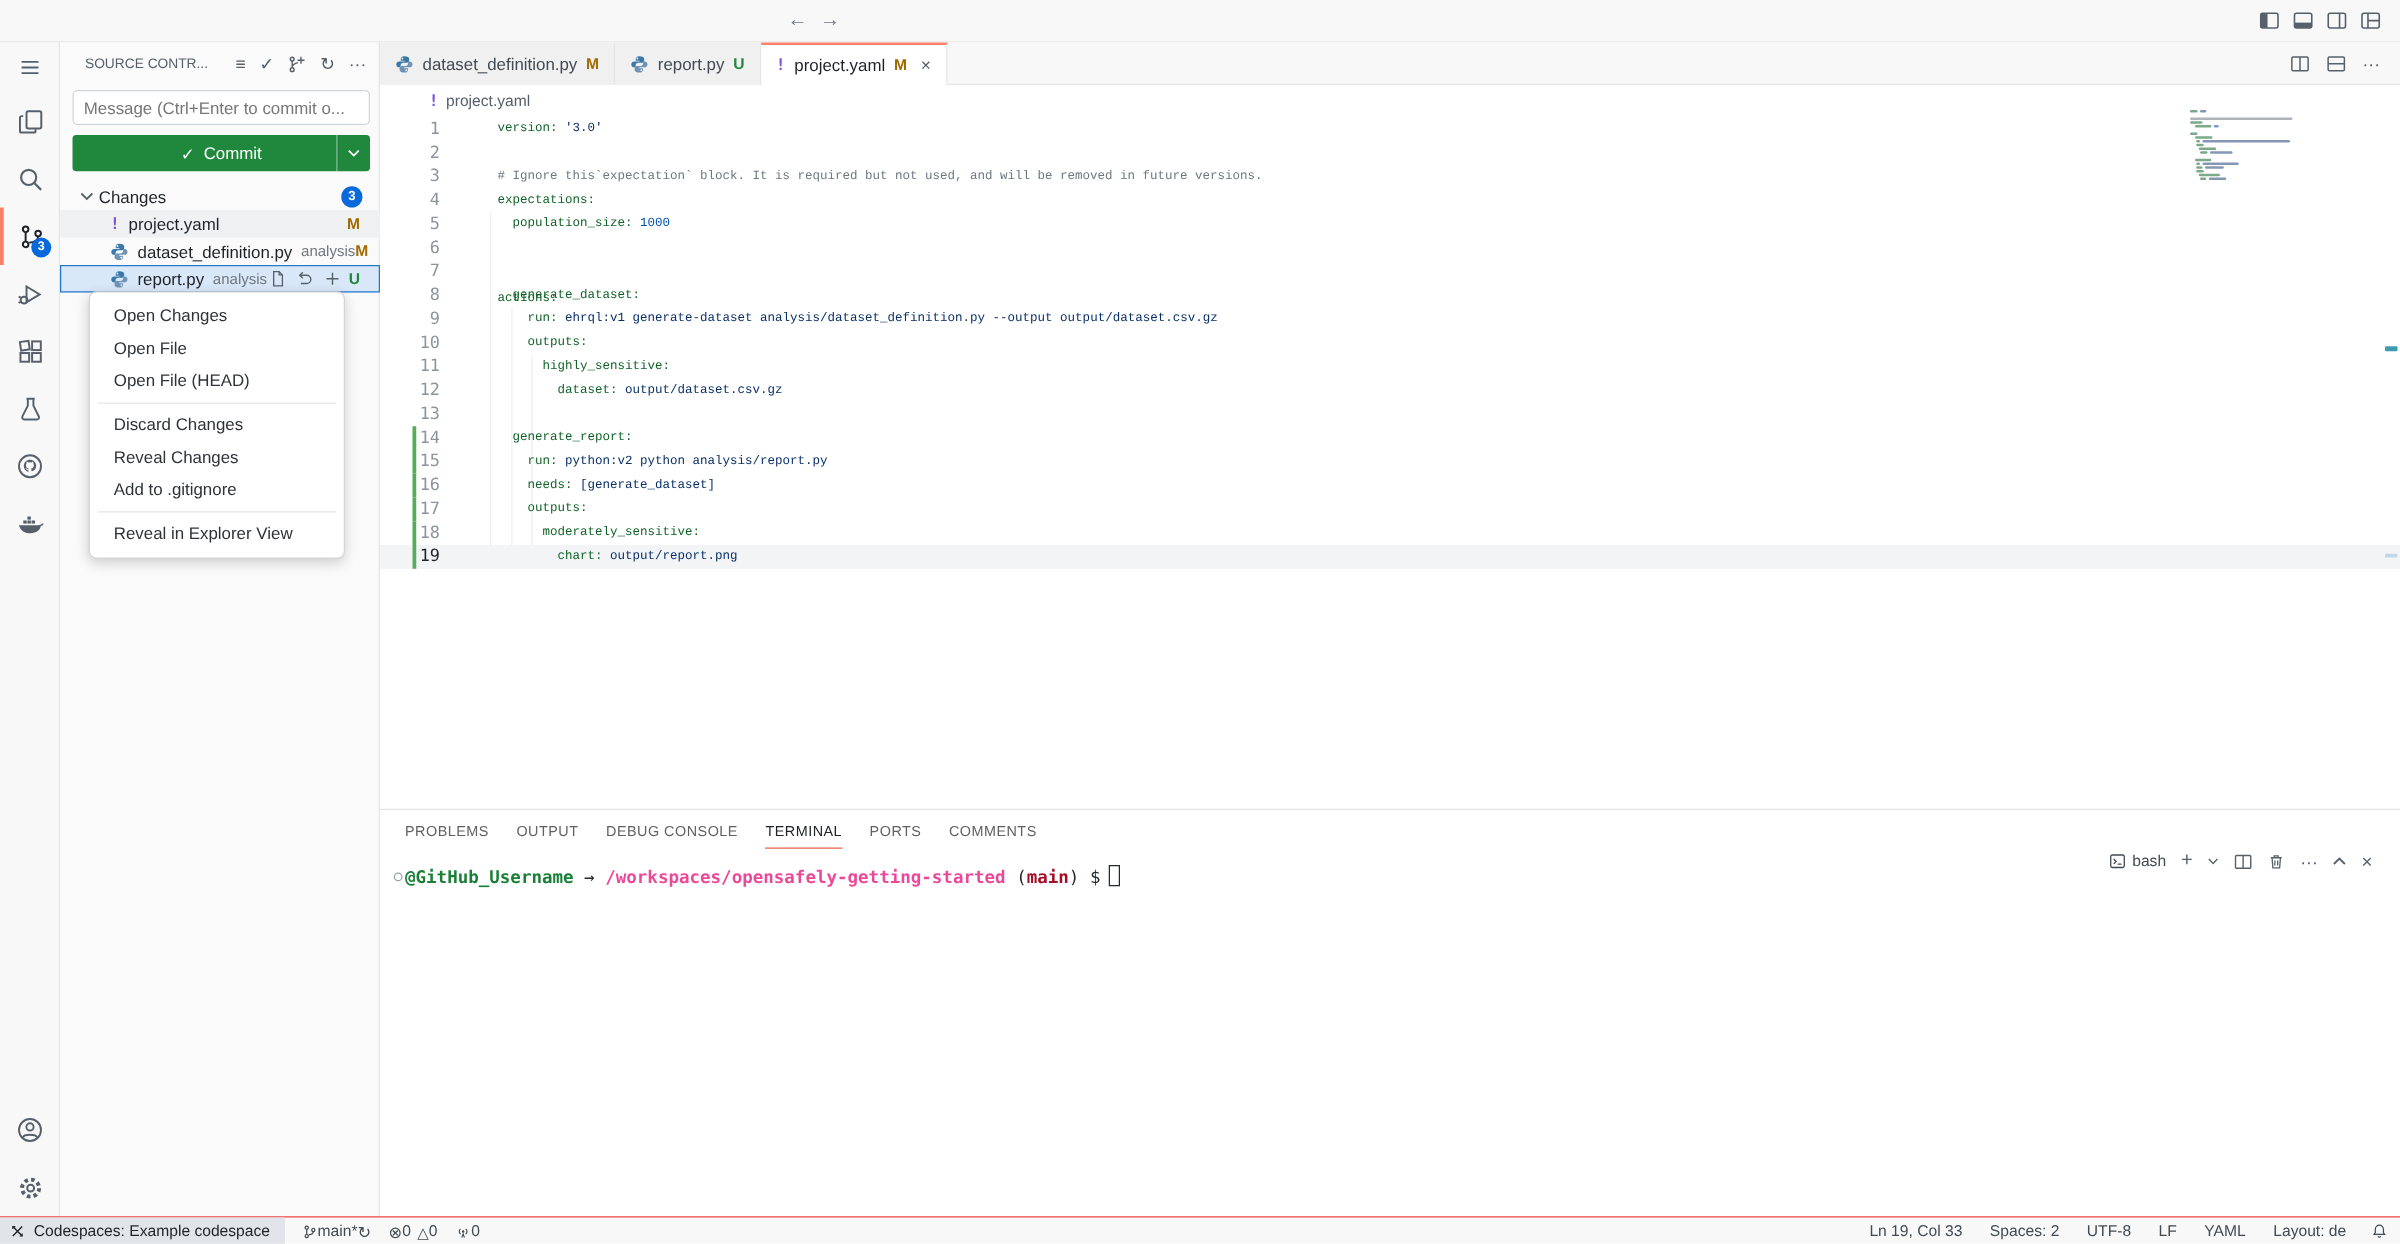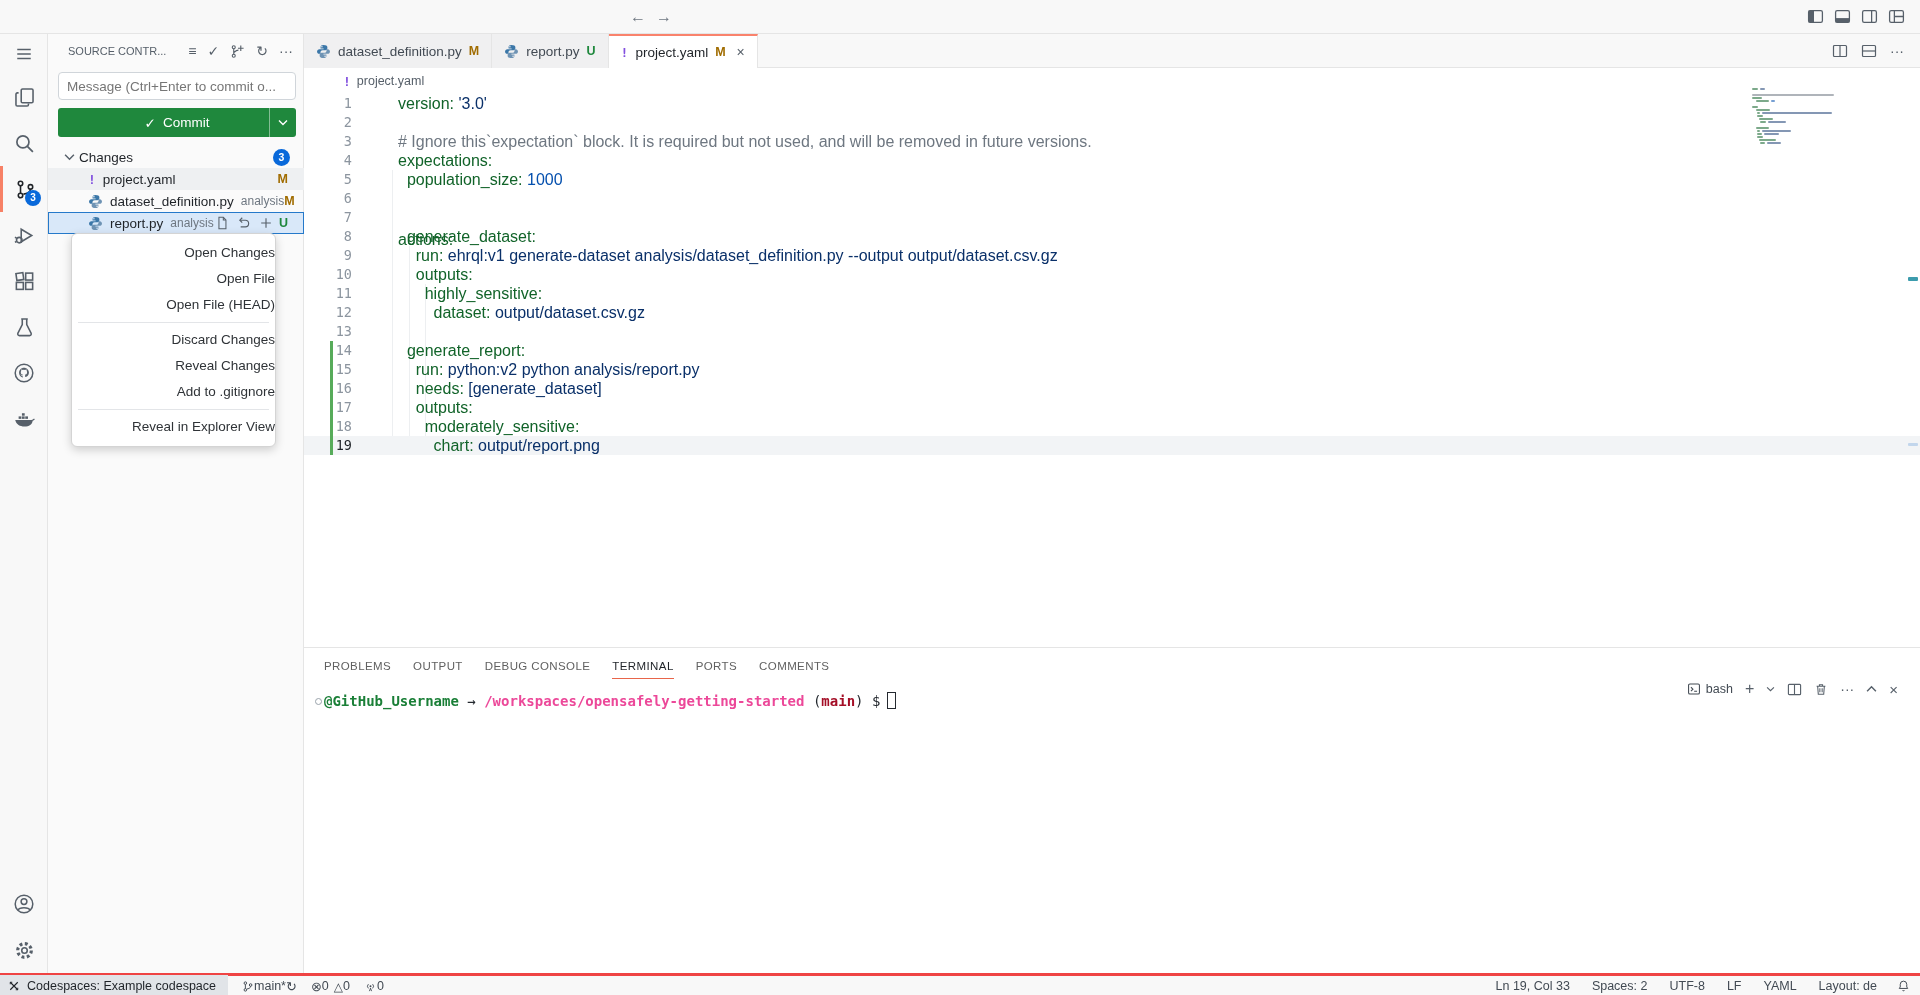--- a/index.html
+++ b/index.html
@@ -43,42 +43,42 @@
   .scm-row .row-actions { margin-left:auto; display:flex; gap:8px; align-items:center; margin-right:6px; color:#57606a; }
   .git-badge { font-weight:600; font-size:12.5px; }
   .git-badge.m { color:#a06c00; }
   .git-badge.u { color:#1f883d; }
   .scm-row .end-badge { margin-right:16px; }
   .scm-row:not(.selected) .end-badge { margin-left:auto; }
   .excl { color:#8250df; font-weight:700; font-family:"DejaVu Sans Mono",monospace; font-size:13px; }
 
   
   #context-menu { position:absolute; left:71px; top:233px; width:205px; background:#ffffff; border:1px solid #d4d4d4; border-radius:6px; box-shadow:0 3px 10px rgba(0,0,0,.18); padding:6px 0; z-index:50; }
-  .menu-item { height:26px; line-height:26px; padding-left:33px; font-size:13.5px; color:#2f3337; white-space:nowrap;text-align:right; }
+  .menu-item { height:26px; line-height:26px; padding-left:19px; font-size:13.5px; color:#2f3337; white-space:nowrap; }
   .menu-sep { height:1px; background:#e3e5e8; margin:4px 6px; }
 
   
   #editor { position:absolute; left:304px; top:34px; right:0; height:613px; background:#fff; }
   #tabbar { height:34px; background:#f8f8f8; border-bottom:1px solid #e5e5e5; display:flex; }
   #tabs { display:flex; height:34px; }
   .tab { height:34px; display:flex; align-items:center; gap:7px; padding:0 12px; background:#f0f0f1; border-right:1px solid #e5e5e5; font-size:13.5px; color:#424a53; position:relative; }
   .tab.active { background:#fff; color:#1f2328; border-top:2px solid #f9826c; }
   .tab .close { color:#57606a; font-size:14px; margin-left:4px; }
   #editor-actions { margin-left:auto; display:flex; align-items:center; gap:13px; padding-right:16px; color:#57606a; }
   #breadcrumb { height:26px; display:flex; align-items:center; gap:6px; padding-left:39px; font-size:12.5px; color:#57606a; background:#fff; }
 
   #code { position:relative; }
   .guide { position:absolute; width:1px; background:#edeff1; }
   .code-line { height:19px; display:flex; align-items:center; position:relative; }
   .code-line.current { background:#f2f4f6; }
   .gutter { width:71px; flex:0 0 71px; position:relative; height:19px; }
   .gutter .num { position:absolute; right:23px; top:0; width:48px; text-align:right; font-family:"DejaVu Sans Mono",monospace; font-size:13.5px; line-height:19px; color:#8c959f; }
   .code-line.current .gutter .num { color:#1f2328; }
   .mod-bar { position:absolute; left:26px; top:0; bottom:0; width:3px; background:#57ab5a; }
-  .code-text { font-family:Liberation Sans, sans-serif; font-size:16px; line-height:19px; white-space:pre; }
+  .code-text { font-family:Liberation Mono, monospace; font-size:10px; line-height:19px; white-space:pre; }
   .tk-k { color:#116329; } .tk-s { color:#0a3069; } .tk-v { color:#0a3069; }
   .tk-n { color:#0550ae; } .tk-c { color:#6e7781; } .tk-w { color:#24292f; }
 
   #minimap { position:absolute; top:54px; right:70px; width:98px; }
   .mm-row { height:2px; margin-bottom:1px; display:flex; gap:2px; }
   .mm-seg { height:2px; border-radius:1px; }
   #overview-ruler { position:absolute; right:0; top:0; bottom:0; width:14px; }
   .ov-mark { position:absolute; right:2px; width:10px; border-radius:1px; }
 
   
@@ -90,21 +90,21 @@
   #shell-label { display:flex; align-items:center; gap:5px; font-size:12.5px; color:#424a53; }
   #terminal { position:relative; padding-top:10px; }
   .term-gutter-dot { position:absolute; left:11px; top:16px; width:7px; height:7px; border:1px solid #9aa3ab; border-radius:50%; }
   #term-line { margin-left:20px; font-family:"DejaVu Sans Mono",monospace; font-size:14px; line-height:19px; white-space:pre; color:#24292f; }
   .t-user { color:#1a7f37; font-weight:700; }
   .t-path { color:#ec4899; font-weight:700; }
   .t-branch { color:#a40e26; font-weight:700; }
   #term-cursor { display:inline-block; width:9px; height:17px; border:1.2px solid #24292f; vertical-align:-3px; margin-left:7px; }
 
   
-  #statusbar { position:absolute; left:0; bottom:0; width:1920px; height:22px; background:#f8f8f8; border-top:3px solid #ef4444; display:flex; align-items:center; font-size:12.5px; color:#424a53; }
+  #statusbar { position:absolute; left:0; bottom:0; width:1920px; height:22px; background:#f8f8f8; border-top:1px solid #ef4444; display:flex; align-items:center; font-size:12.5px; color:#424a53; }
   #remote-segment { height:22px; display:flex; align-items:center; gap:7px; padding:0 12px 0 8px; background:#e1e4e8; color:#1f2328; }
   .sb-item { display:flex; align-items:flex-end; gap:0; margin-left:14px; white-space:nowrap; }
   .sb-glyph { font-size:12px; line-height:12px; }
   #statusbar-right { margin-left:auto; display:flex; align-items:center; margin-right:10px; }
   .status-item { margin-left:22px; white-space:nowrap; }
   #bell-wrap { margin-left:20px; color:#424a53; }
 </style>
 </head>
 <body>
 

